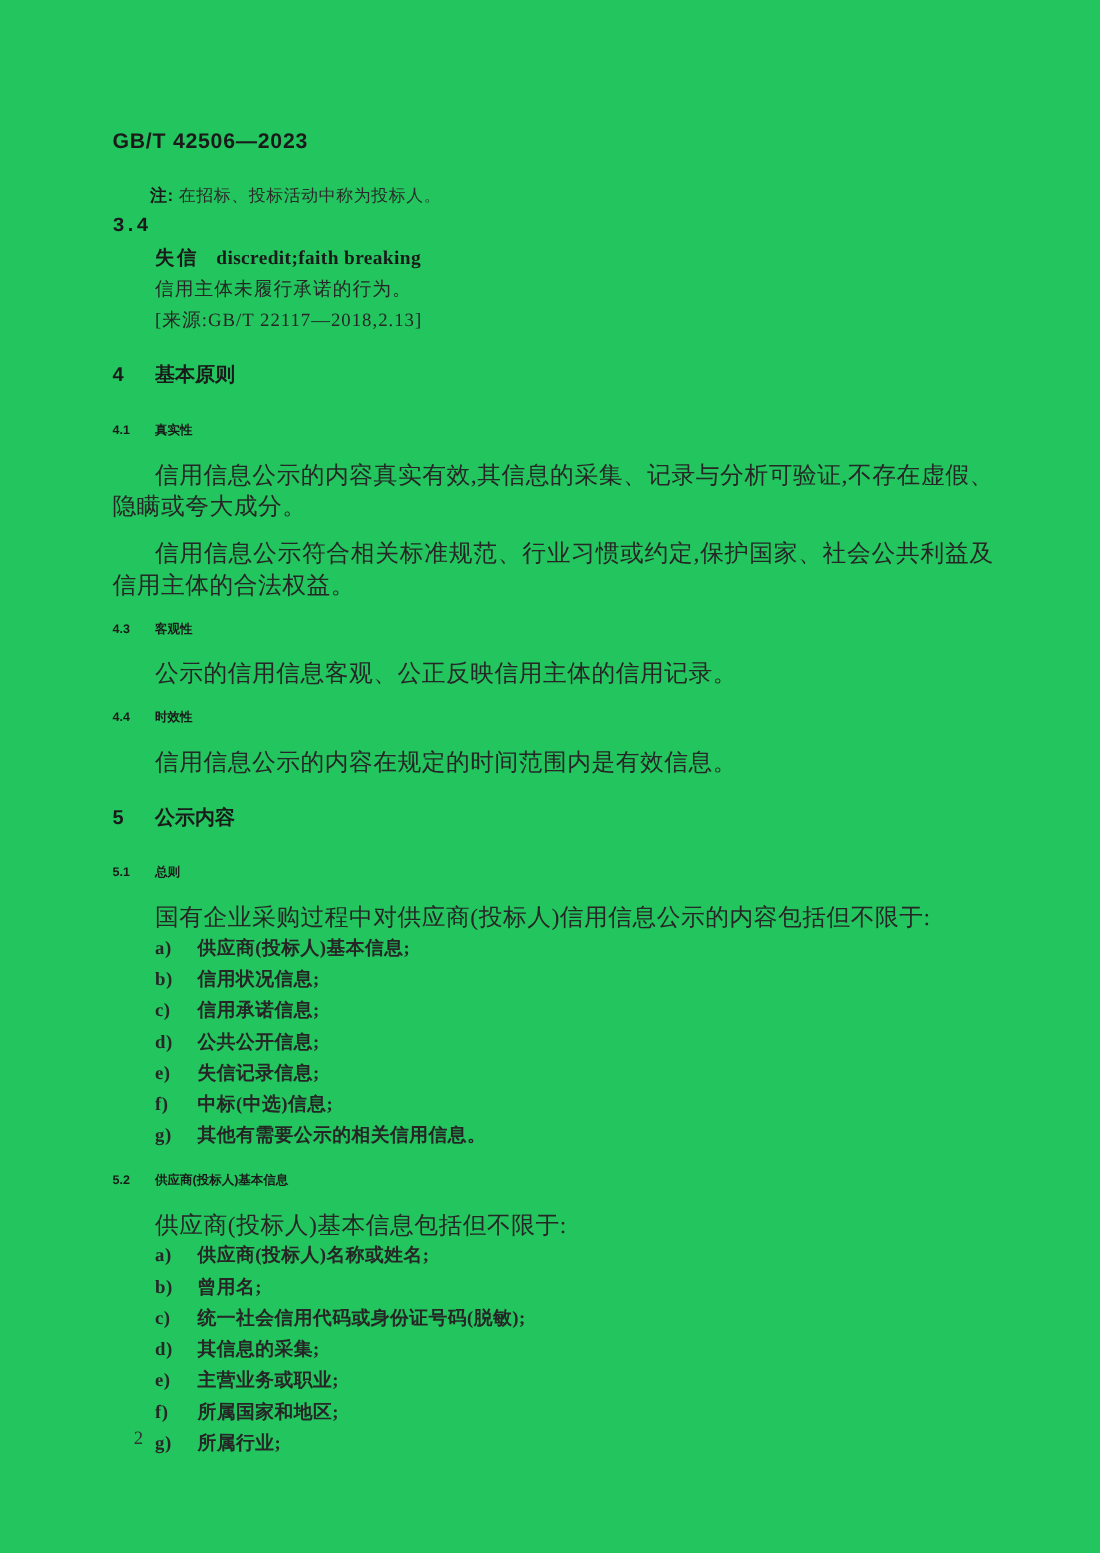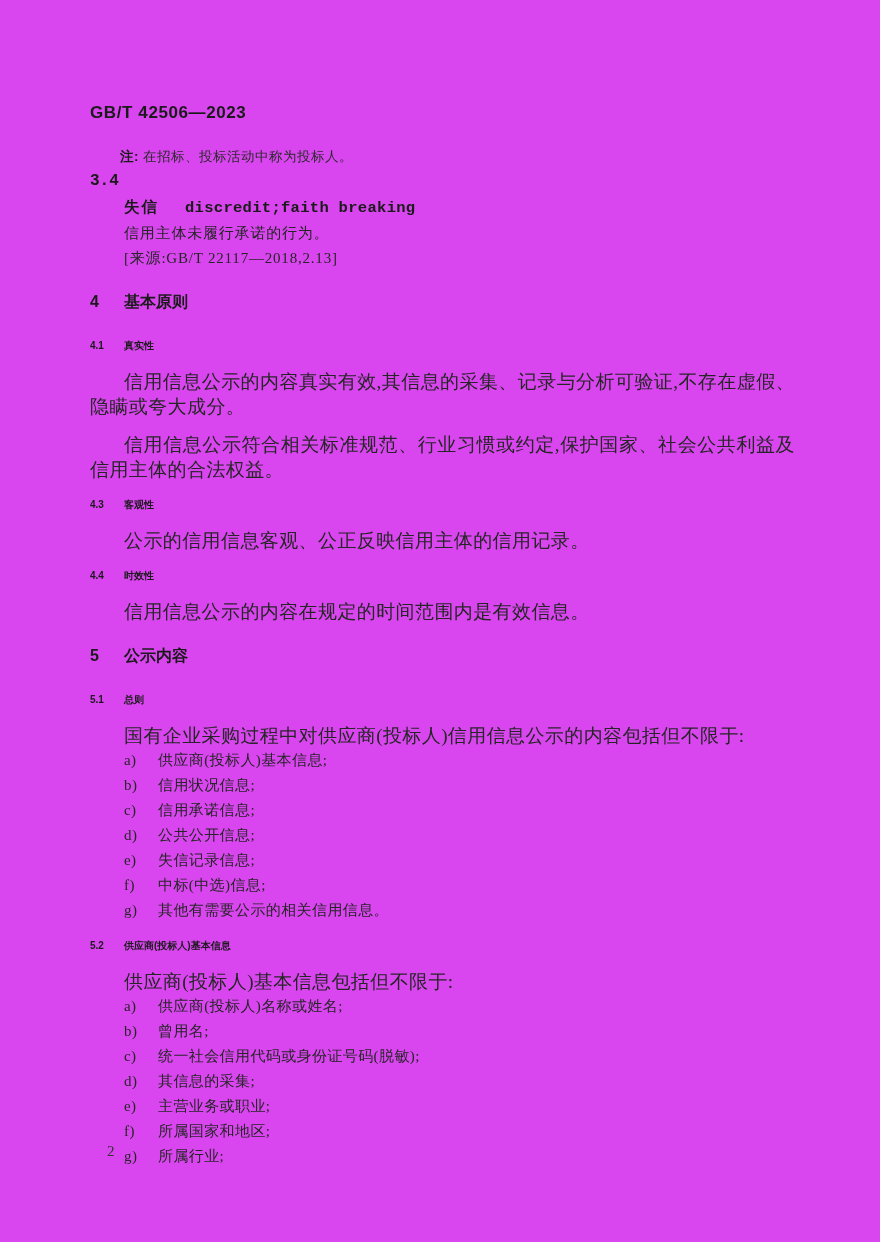--- a/index.html
+++ b/index.html
@@ -10,21 +10,21 @@
   body {
     width: 880px;
     height: 1242px;
     overflow: hidden;
   }
   .page {
     position: relative;
     width: 880px;
     height: 1242px;
     box-sizing: border-box;
-    background: #d946ef;
+    background: #22c55e;
     padding: 104px 85px 0 90px;
     color: #262626;
   }
 
   
   .doc-code {
     font-family: "Liberation Sans", "DejaVu Sans", sans-serif;
     font-weight: bold;
     font-size: 17px;
     line-height: 18px;
@@ -62,24 +62,24 @@
     line-height: 24px;
   }
   .term-zh {
     font-family: "Liberation Sans", "DejaVu Sans", sans-serif;
     font-weight: bold;
     font-size: 15.5px;
     letter-spacing: 2px;
     color: #1a1a1a;
   }
   .term-en {
-    font-family: Liberation Mono, monospace;
+    font-family: Liberation Serif, serif;
     font-weight: bold;
     font-size: 15.5px;
-    margin-left: 26px;
+    margin-left: 14px;
     letter-spacing: 0.3px;
     color: #1a1a1a;
   }
   .term-def, .term-src {
     margin: 1px 0 0 34px;
     font-family: "Liberation Serif", "DejaVu Serif", serif;
     font-size: 15px;
     line-height: 24px;
     letter-spacing: 0.8px;
   }
@@ -124,21 +124,21 @@
   ul.items {
     list-style: none;
     margin: 0;
     padding: 0;
     font-family: "Liberation Serif", "DejaVu Serif", serif;
     font-size: 15px;
     line-height: 25px;
     letter-spacing: 0.4px;
     color: #262626;
   }
-  ul.items li { padding-left: 34px; }
+  ul.items li { padding-left: 34px; font-weight: bold; }
   .li-letter {
     display: inline-block;
     width: 34px;
   }
 
   
   .page-num {
     position: absolute;
     left: 107px;
     top: 1143px;

